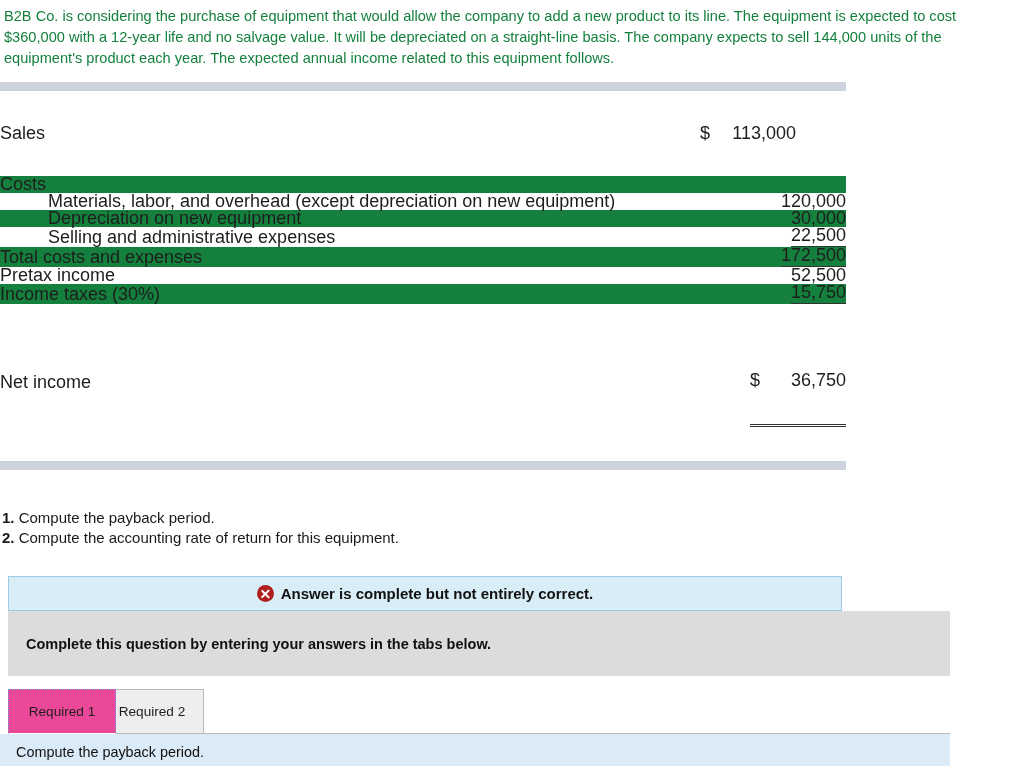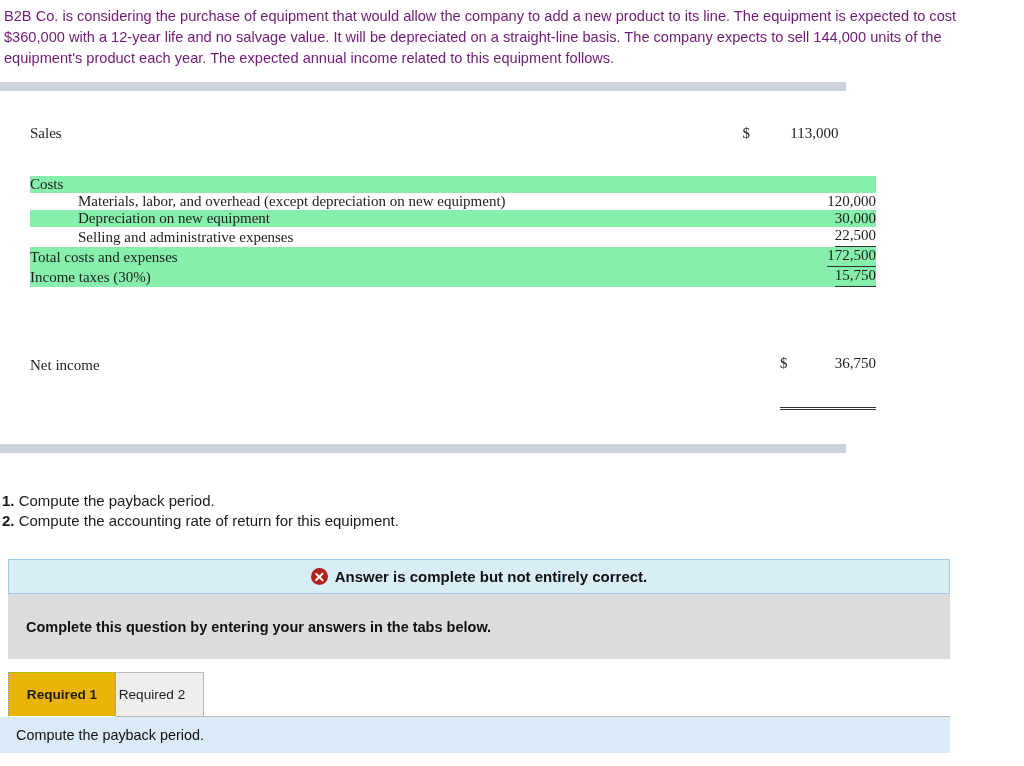--- a/index.html
+++ b/index.html
@@ -11,49 +11,48 @@
     color: #1a1a1a;
     overflow: hidden;
   }
 
   
   .intro {
     padding: 6px 8px 0 4px;
     font-size: 14.6px;
     line-height: 21px;
     width: 1020px;
-    color: #701a75;
+    color: #15803d;
   }
 
   
   .stmt-wrap {
     margin: 13px 0 0 0;
     width: 846px;
   }
   .stmt-bar {
     height: 9px;
     background: #ccd3dd;
   }
   .stmt-bar.bottom { margin-top: 0; }
   table.stmt {
     border-collapse: collapse;
     width: 846px;
-    font-family: Liberation Serif, serif;
-    font-size: 15px;
+    font-family: Liberation Sans, sans-serif;
+    font-size: 18px;
     color: #1d1d1d;
-    margin-left: 30px;
   }
   table.stmt td {
     padding: 0;
     height: 17px;
     line-height: 17px;
     vertical-align: middle;
     white-space: pre;
   }
-  table.stmt tr.alt td { background: #86efac; }
+  table.stmt tr.alt td { background: #15803d; }
   td.lbl { padding-left: 20px; }
   td.lbl.ind { padding-left: 48px; }
   td.num {
     text-align: right;
     padding-right: 13px;
     width: 120px;
   }
   td.num span.val { display: inline-block; }
   td.num.ul span.val { border-bottom: 1px solid #333; padding-bottom: 2px; }
   td.num.dbl span.val {
@@ -67,21 +66,21 @@
   .reqs {
     margin: 38px 0 0 2px;
     font-size: 15px;
     line-height: 20px;
   }
   .reqs b { font-weight: bold; }
 
   
   .alert {
     margin: 28px 0 0 8px;
-    width: 942px;
+    width: 834px;
     height: 35px;
     background: #d9edf7;
     border: 1px solid #9ecae8;
     display: flex;
     align-items: center;
     justify-content: center;
     font-size: 15px;
     font-weight: bold;
     color: #111;
   }
@@ -134,25 +133,24 @@
     display: flex;
     align-items: center;
     justify-content: center;
     font-size: 13.6px;
     color: #1d1d1d;
     background: #eeeeee;
     border: 1px solid #b9b9b9;
     cursor: pointer;
   }
   .tab.active {
-    background: #eab308;
+    background: #ec4899;
     border: 1px dotted #6f9ed8;
     border-bottom: 1px solid #ffffff;
     z-index: 3;
-    font-weight: bold;
   }
   .tab1 { left: 0px; width: 108px; }
   .tab2 { left: 92px; width: 104px; }
 
   
   .blue-instr {
     margin: 0 0 0 0;
     width: 950px;
     height: 36px;
     background: #dbeaf7;
@@ -216,20 +214,24 @@
         <td class="lbl ind">Depreciation on new equipment</td>
         <td class="num"><span class="val">30,000</span></td>
       </tr>
       <tr>
         <td class="lbl ind">Selling and administrative expenses</td>
         <td class="num ul"><span class="val">22,500</span></td>
       </tr>
       <tr class="alt">
         <td class="lbl">Total costs and expenses</td>
         <td class="num ul"><span class="val">172,500</span></td>
+      </tr>
+      <tr>
+        <td class="lbl">Pretax income</td>
+        <td class="num"><span class="val">52,500</span></td>
       </tr>
       <tr class="alt">
         <td class="lbl">Income taxes (30%)</td>
         <td class="num ul"><span class="val">15,750</span></td>
       </tr>
       <tr class="spacer-row">
           <td></td>
           <td></td>
         </tr>
       <tr>

